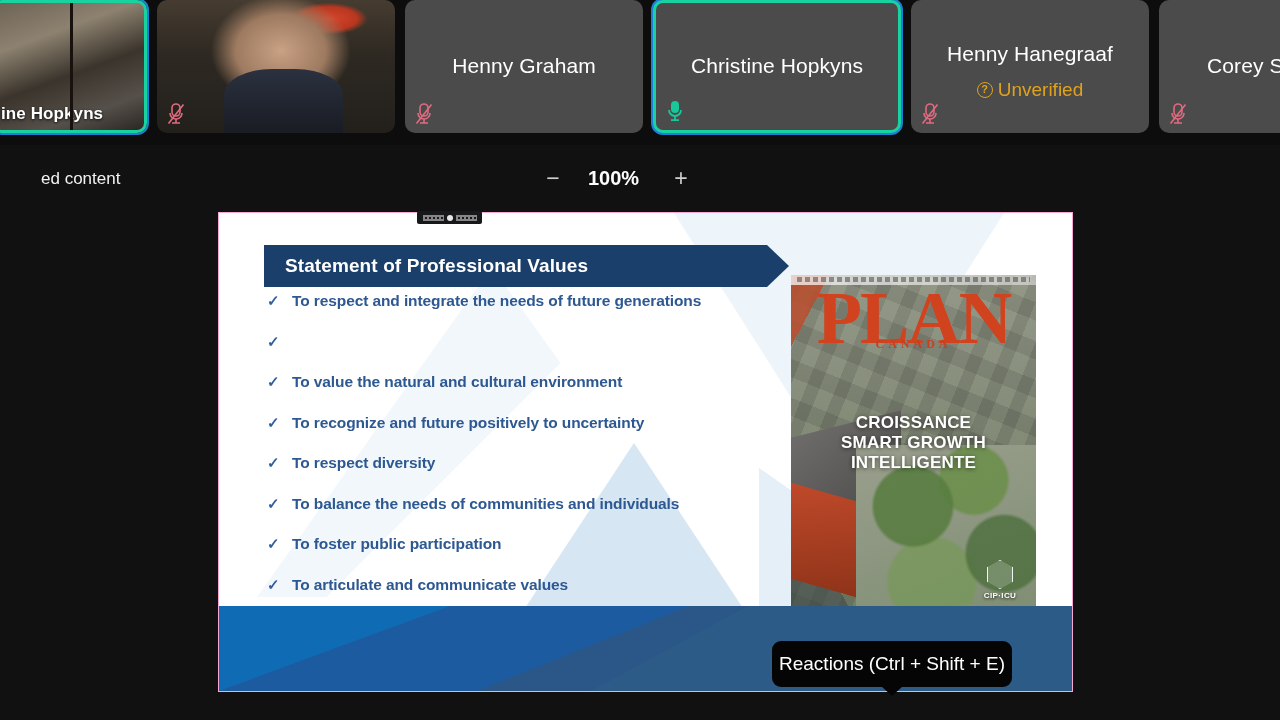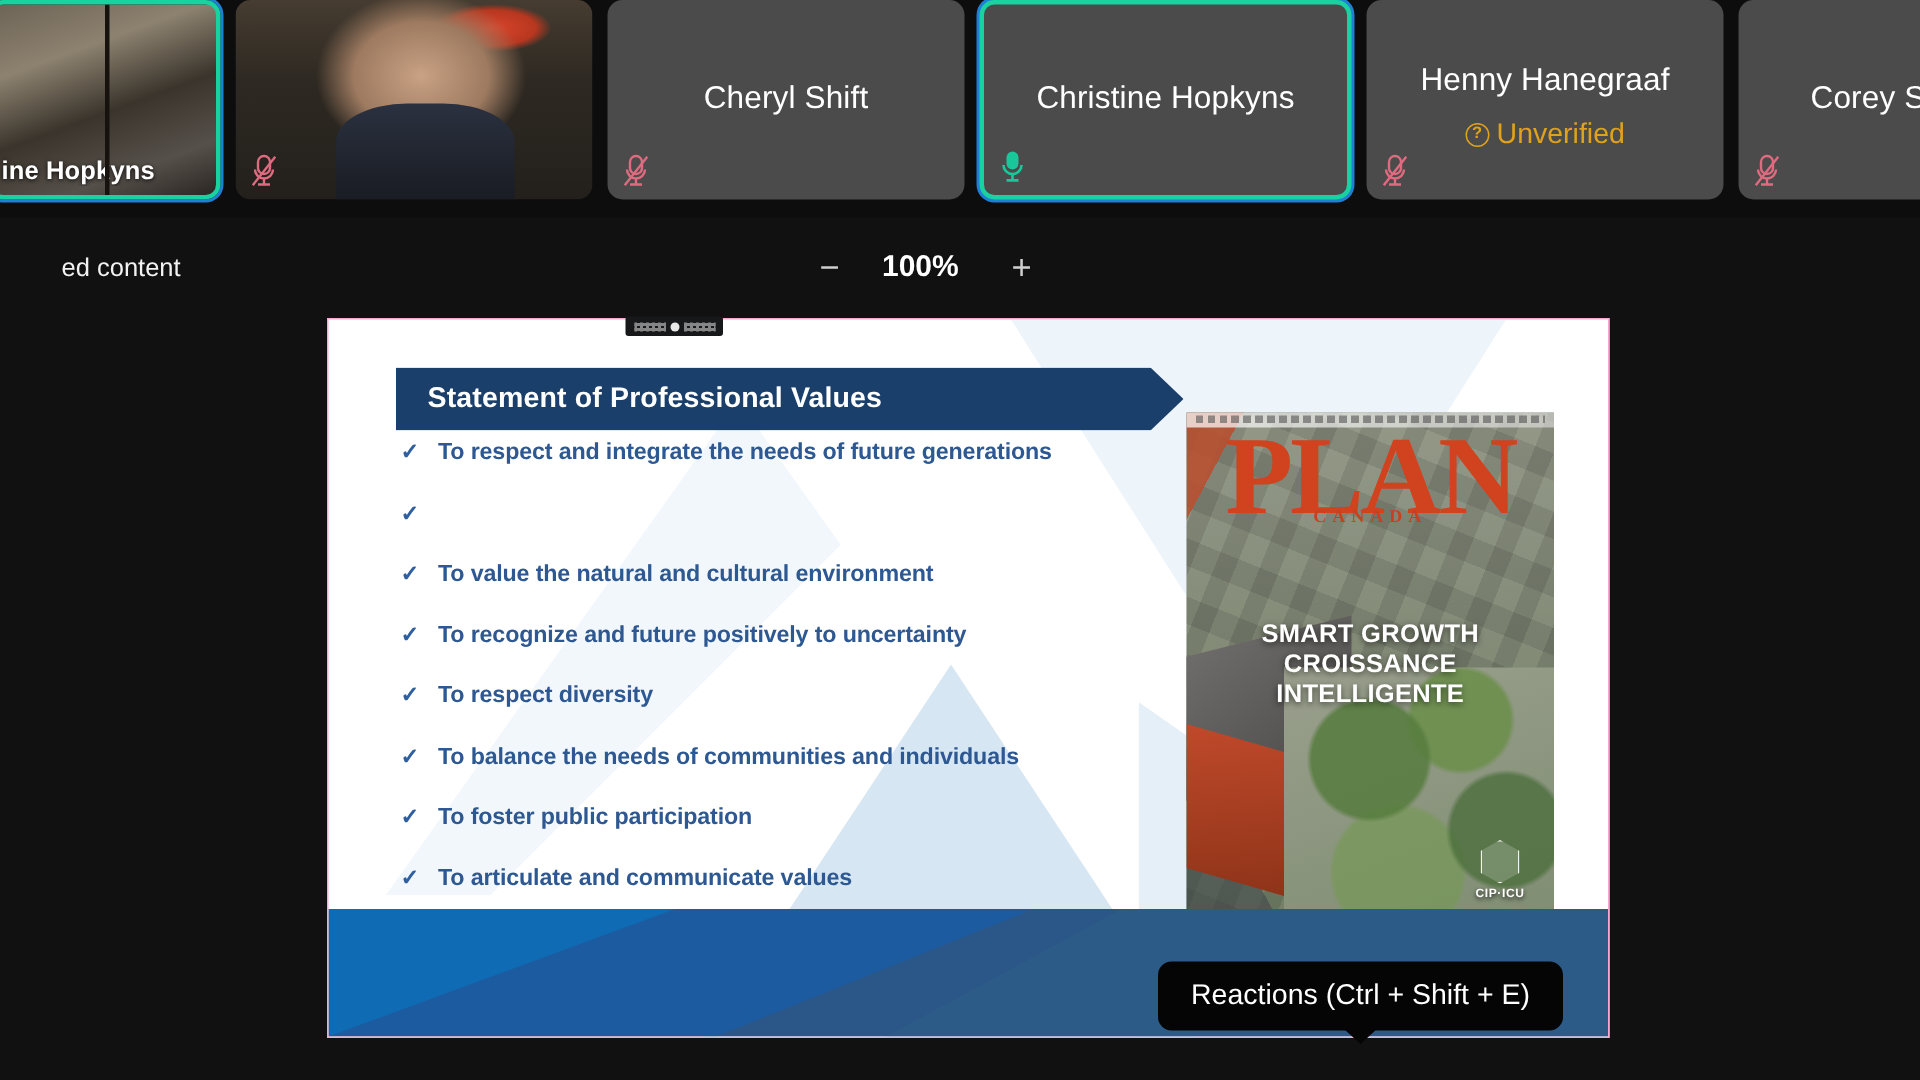--- a/index.html
+++ b/index.html
@@ -435,21 +435,21 @@
     background: #e8e8e8;
     border-radius: 50%;
   }
 
   
   #tooltip {
     position: absolute;
     left: 772px; top: 641px;
     background: #050505;
     border-radius: 9px;
-    padding: 12px 22px;
+    padding: 12px 7px;
     color: #ffffff;
     font-size: 19px;
     white-space: nowrap;
     z-index: 40;
   }
   #tooltip::after {
     content: "";
     position: absolute;
     left: 50%;
     bottom: -9px;
@@ -474,21 +474,21 @@
       <svg class="mic" viewBox="0 0 20 24">
         <rect x="6" y="2" width="8" height="12" rx="4" fill="none" stroke="#e06b80" stroke-width="1.6"></rect>
         <path d="M4 11a6 6 0 0 0 12 0" fill="none" stroke="#e06b80" stroke-width="1.6"></path>
         <line x1="10" y1="17" x2="10" y2="21" stroke="#e06b80" stroke-width="1.6"></line>
         <line x1="6" y1="21" x2="14" y2="21" stroke="#e06b80" stroke-width="1.6"></line>
         <line x1="2.5" y1="21.5" x2="17.5" y2="2.5" stroke="#e06b80" stroke-width="1.6"></line>
       </svg>
     </div>
 
     <div class="tile" style="width:238px;">
-      <span class="tile-name">Cheryl Shift</span>
+      <span class="tile-name">Henny Graham</span>
       <svg class="mic" viewBox="0 0 20 24">
         <rect x="6" y="2" width="8" height="12" rx="4" fill="none" stroke="#e06b80" stroke-width="1.6"></rect>
         <path d="M4 11a6 6 0 0 0 12 0" fill="none" stroke="#e06b80" stroke-width="1.6"></path>
         <line x1="10" y1="17" x2="10" y2="21" stroke="#e06b80" stroke-width="1.6"></line>
         <line x1="6" y1="21" x2="14" y2="21" stroke="#e06b80" stroke-width="1.6"></line>
         <line x1="2.5" y1="21.5" x2="17.5" y2="2.5" stroke="#e06b80" stroke-width="1.6"></line>
       </svg>
     </div>
 
     <div class="tile active" style="width:248px;">
@@ -589,22 +589,22 @@
         <div class="cov-city"></div>
         <div class="cov-roof1"></div>
         <div class="cov-roof2"></div>
         <div class="cov-park"></div>
         <div class="cov-top-strip">
           <div class="cov-top-text"></div>
         </div>
         <div id="cov-plan">PLAN</div>
         <div id="cov-canada">CANADA</div>
         <div id="cov-lines">
+          <div>CROISSANCE</div>
           <div>SMART GROWTH</div>
-          <div>CROISSANCE</div>
           <div>INTELLIGENTE</div>
         </div>
         <div id="cov-logo">
           <div class="hex"></div>
           <div>CIP·ICU</div>
         </div>
       </div>
 
       <div id="slide-footer">
         <div class="f3"></div>

